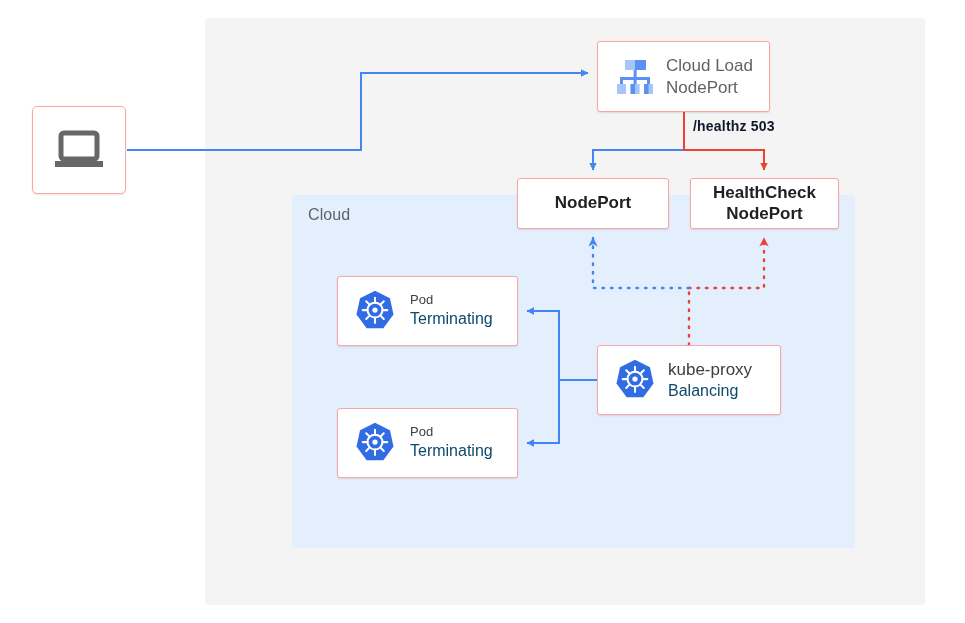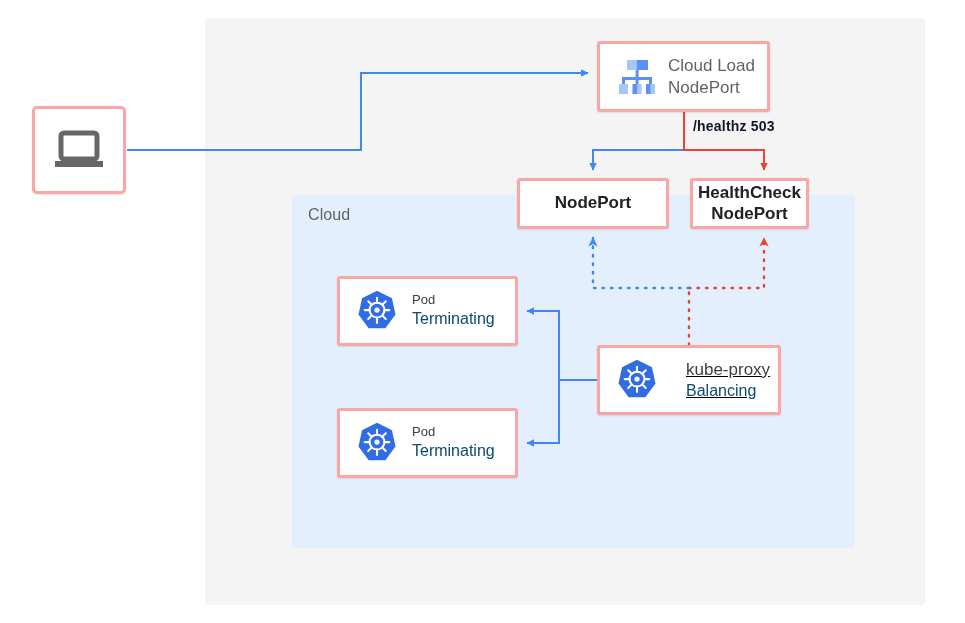--- a/index.html
+++ b/index.html
@@ -10,55 +10,55 @@
 
   
   .panel-outer{position:absolute;left:205px;top:18px;width:720px;height:587px;
                background:#f4f4f4;border-radius:4px;}
   .panel-nodes{position:absolute;left:292px;top:195px;width:563px;height:353px;
                background:#e3effc;border-radius:4px;}
   .nodes-label{position:absolute;left:308px;top:206px;font-size:16px;color:#5f6368;
                letter-spacing:.1px;}
 
   
-  .card{position:absolute;background:#ffffff;border:3px solid #fca5a5;
+  .card{position:absolute;background:#ffffff;border:1px solid #fca5a5;
         border-radius:3px;box-sizing:border-box;
         box-shadow:0 1px 2px rgba(0,0,0,.10);}
 
   .card-row{display:flex;align-items:center;height:100%;}
   .card-icon{flex:0 0 auto;display:flex;align-items:center;justify-content:center;}
   .card-text{display:flex;flex-direction:column;justify-content:center;line-height:1.28;}
   .t-main{font-size:13px;color:#3c4043;}
   .t-sub{font-size:16px;color:#0c4a6e;}
 
   
   .box-client{left:32px;top:106px;width:94px;height:88px;border-radius:5px;}
   .box-client .card-row{justify-content:center;}
 
   
   .box-clb{left:597px;top:41px;width:173px;height:71px;}
   .box-clb .card-icon{width:62px;margin-left:6px;}
   .box-clb .t-main{font-size:17px;color:#5f6368;}
 
   
   .box-np{left:517px;top:178px;width:152px;height:51px;}
-  .box-hc{left:690px;top:178px;width:119px;height:51px;}
+  .box-hc{left:690px;top:178px;width:149px;height:51px;}
   .np-label{width:100%;text-align:center;font-size:17px;font-weight:bold;color:#202124;
             line-height:1.22;}
 
   
   .box-pod1{left:337px;top:276px;width:181px;height:70px;}
   .box-pod2{left:337px;top:408px;width:181px;height:70px;}
   .box-pod .card-icon{width:58px;margin-left:8px;}
   .box-pod .card-text{margin-left:6px;}
 
   
   .box-kp{left:597px;top:345px;width:184px;height:70px;}
   .box-kp .card-icon{width:58px;margin-left:8px;}
-  .box-kp .card-text{margin-left:20px;text-decoration:underline;}
+  .box-kp .card-text{margin-left:4px;}
   .box-kp .t-main{font-size:17px;color:#3c4043;}
 
   
   .healthz{position:absolute;left:693px;top:118px;font-size:14px;font-weight:bold;
            color:#0f172a;letter-spacing:.2px;}
 
   svg.wires{position:absolute;left:0;top:0;width:965px;height:623px;
             pointer-events:none;overflow:visible;}
 </style>
 </head>

